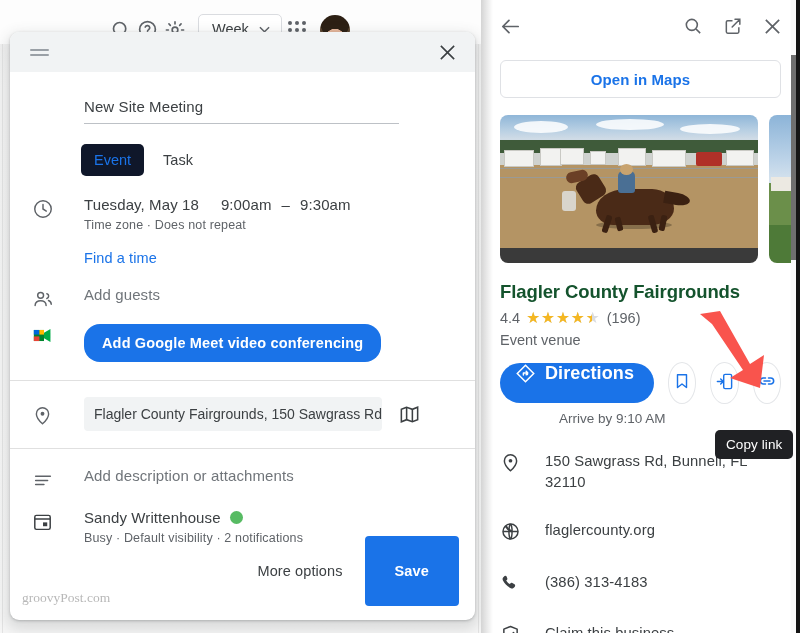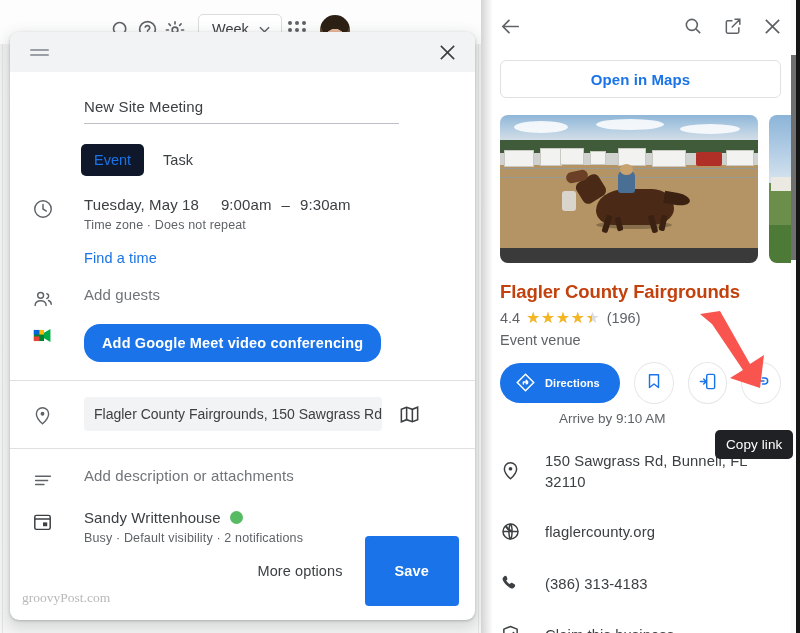--- a/index.html
+++ b/index.html
@@ -199,44 +199,44 @@
     background:
       linear-gradient(180deg,#8cb4d8 0%,#bcd3e8 30%, #d8e4ee 46%, #0000 46%),
       linear-gradient(180deg,#0000 0 46%, #6b8f4a 46% 74%, #4e7a38 74% 100%);
     position:relative;
   }
   .ph2 .redstripe { position:absolute; right:0; top:0; width:12px; height:100%;
     background: linear-gradient(180deg,#c03b2f 0 30%,#d8d4cd 30% 46%,#b03028 46% 62%,#d8d4cd 62% 100%); }
   .ph2 .tentw { position:absolute; left:2px; top:62px; width:26px; height:14px; background:#ece9e2;}
 
   .place-name {
-    margin: 18px 19px 0 19px; font-size: 18.5px; font-weight: 700; color:#c2410c;
+    margin: 18px 19px 0 19px; font-size: 18.5px; font-weight: 700; color:#14532d;
     letter-spacing: -.1px;
   }
   .rating-row { margin: 7px 19px 0 19px; display:flex; align-items:center; gap: 6px; font-size: 14.5px; color:#5f6368;}
   .stars { position: relative; display:inline-block; font-size: 15.5px; letter-spacing: 1px; line-height:1;}
   .stars .bg { color: #dadce0; }
   .stars .fg { position:absolute; left:0; top:0; overflow:hidden; white-space:nowrap; color:#f5b721; }
   .cat { margin: 6px 19px 0 19px; font-size: 14.5px; color:#5f6368; }
 
   .actions { margin: 14px 19px 0 19px; display:flex; align-items:center; gap: 14px; }
   .dir-btn {
     background:#1a73e8; color:#fff; border-radius: 22px; height: 40px;
-    display:flex; align-items:center; gap: 9px; padding: 0 20px 0 15px;
-    font-size: 11px; font-weight: 700; cursor:pointer; letter-spacing:.1px;
+    display:flex; align-items:flex-start; gap: 9px; padding: 0 20px 0 15px;
+    font-size: 18px; font-weight: 700; cursor:pointer; letter-spacing:.1px;
   }
   .circle-btn {
     width: 42px; height: 42px; border-radius: 50%; border: 1px solid #e4e6e9;
     display:flex; align-items:center; justify-content:center; color:#1a73e8;
     cursor:pointer; background:#fff;
   }
   .arrive { margin: 7px 19px 0 78px; font-size: 13.5px; color:#5f6368;}
 
   .info-list { margin-top: 12px; }
-  .info-row { display:flex; align-items:center; padding: 13px 19px 13px 19px; }
+  .info-row { display:flex; align-items:flex-start; padding: 13px 19px 13px 19px; }
   .info-ico { flex: 0 0 45px; color:#3c4043; padding-top:1px;}
   .info-txt { font-size: 14.8px; color:#3c4043; line-height: 1.45; letter-spacing:.1px;}
 
   
   .tooltip {
     position: absolute; left: 715px; top: 430px;
     background: #202124; color: #fff; font-size: 13.5px;
     padding: 7px 11px; border-radius: 5px; white-space: nowrap;
     z-index: 40; letter-spacing:.1px;
   }

